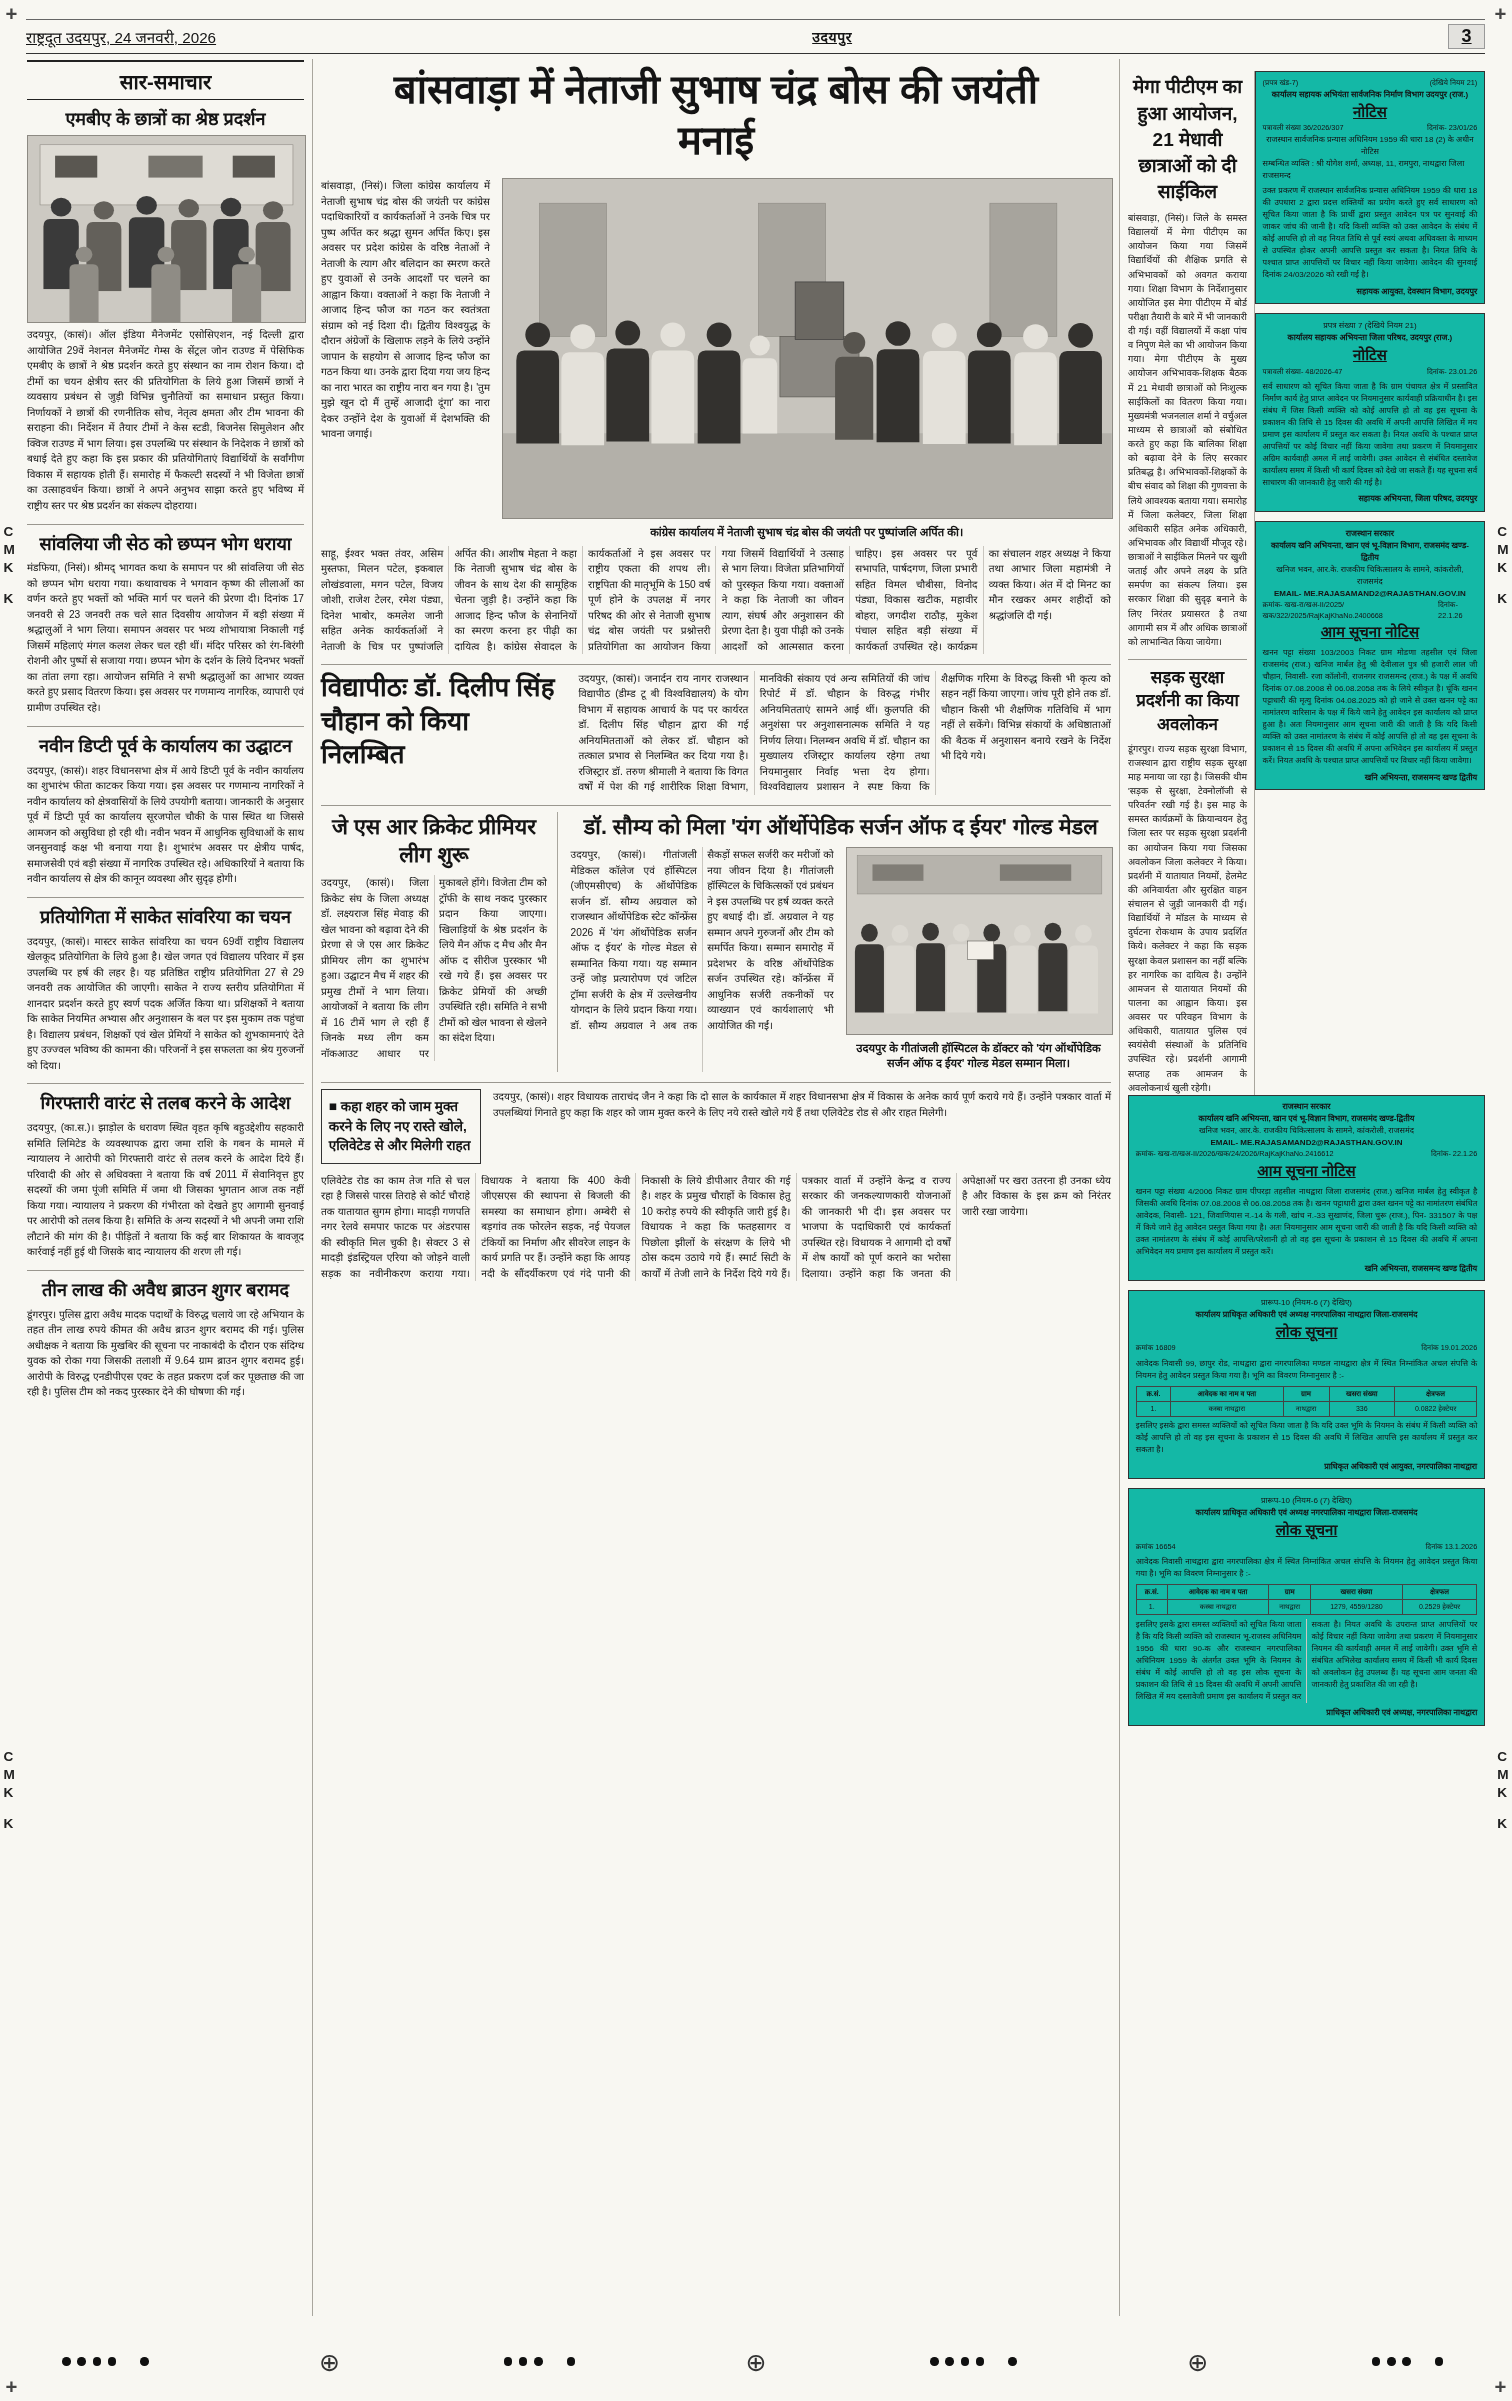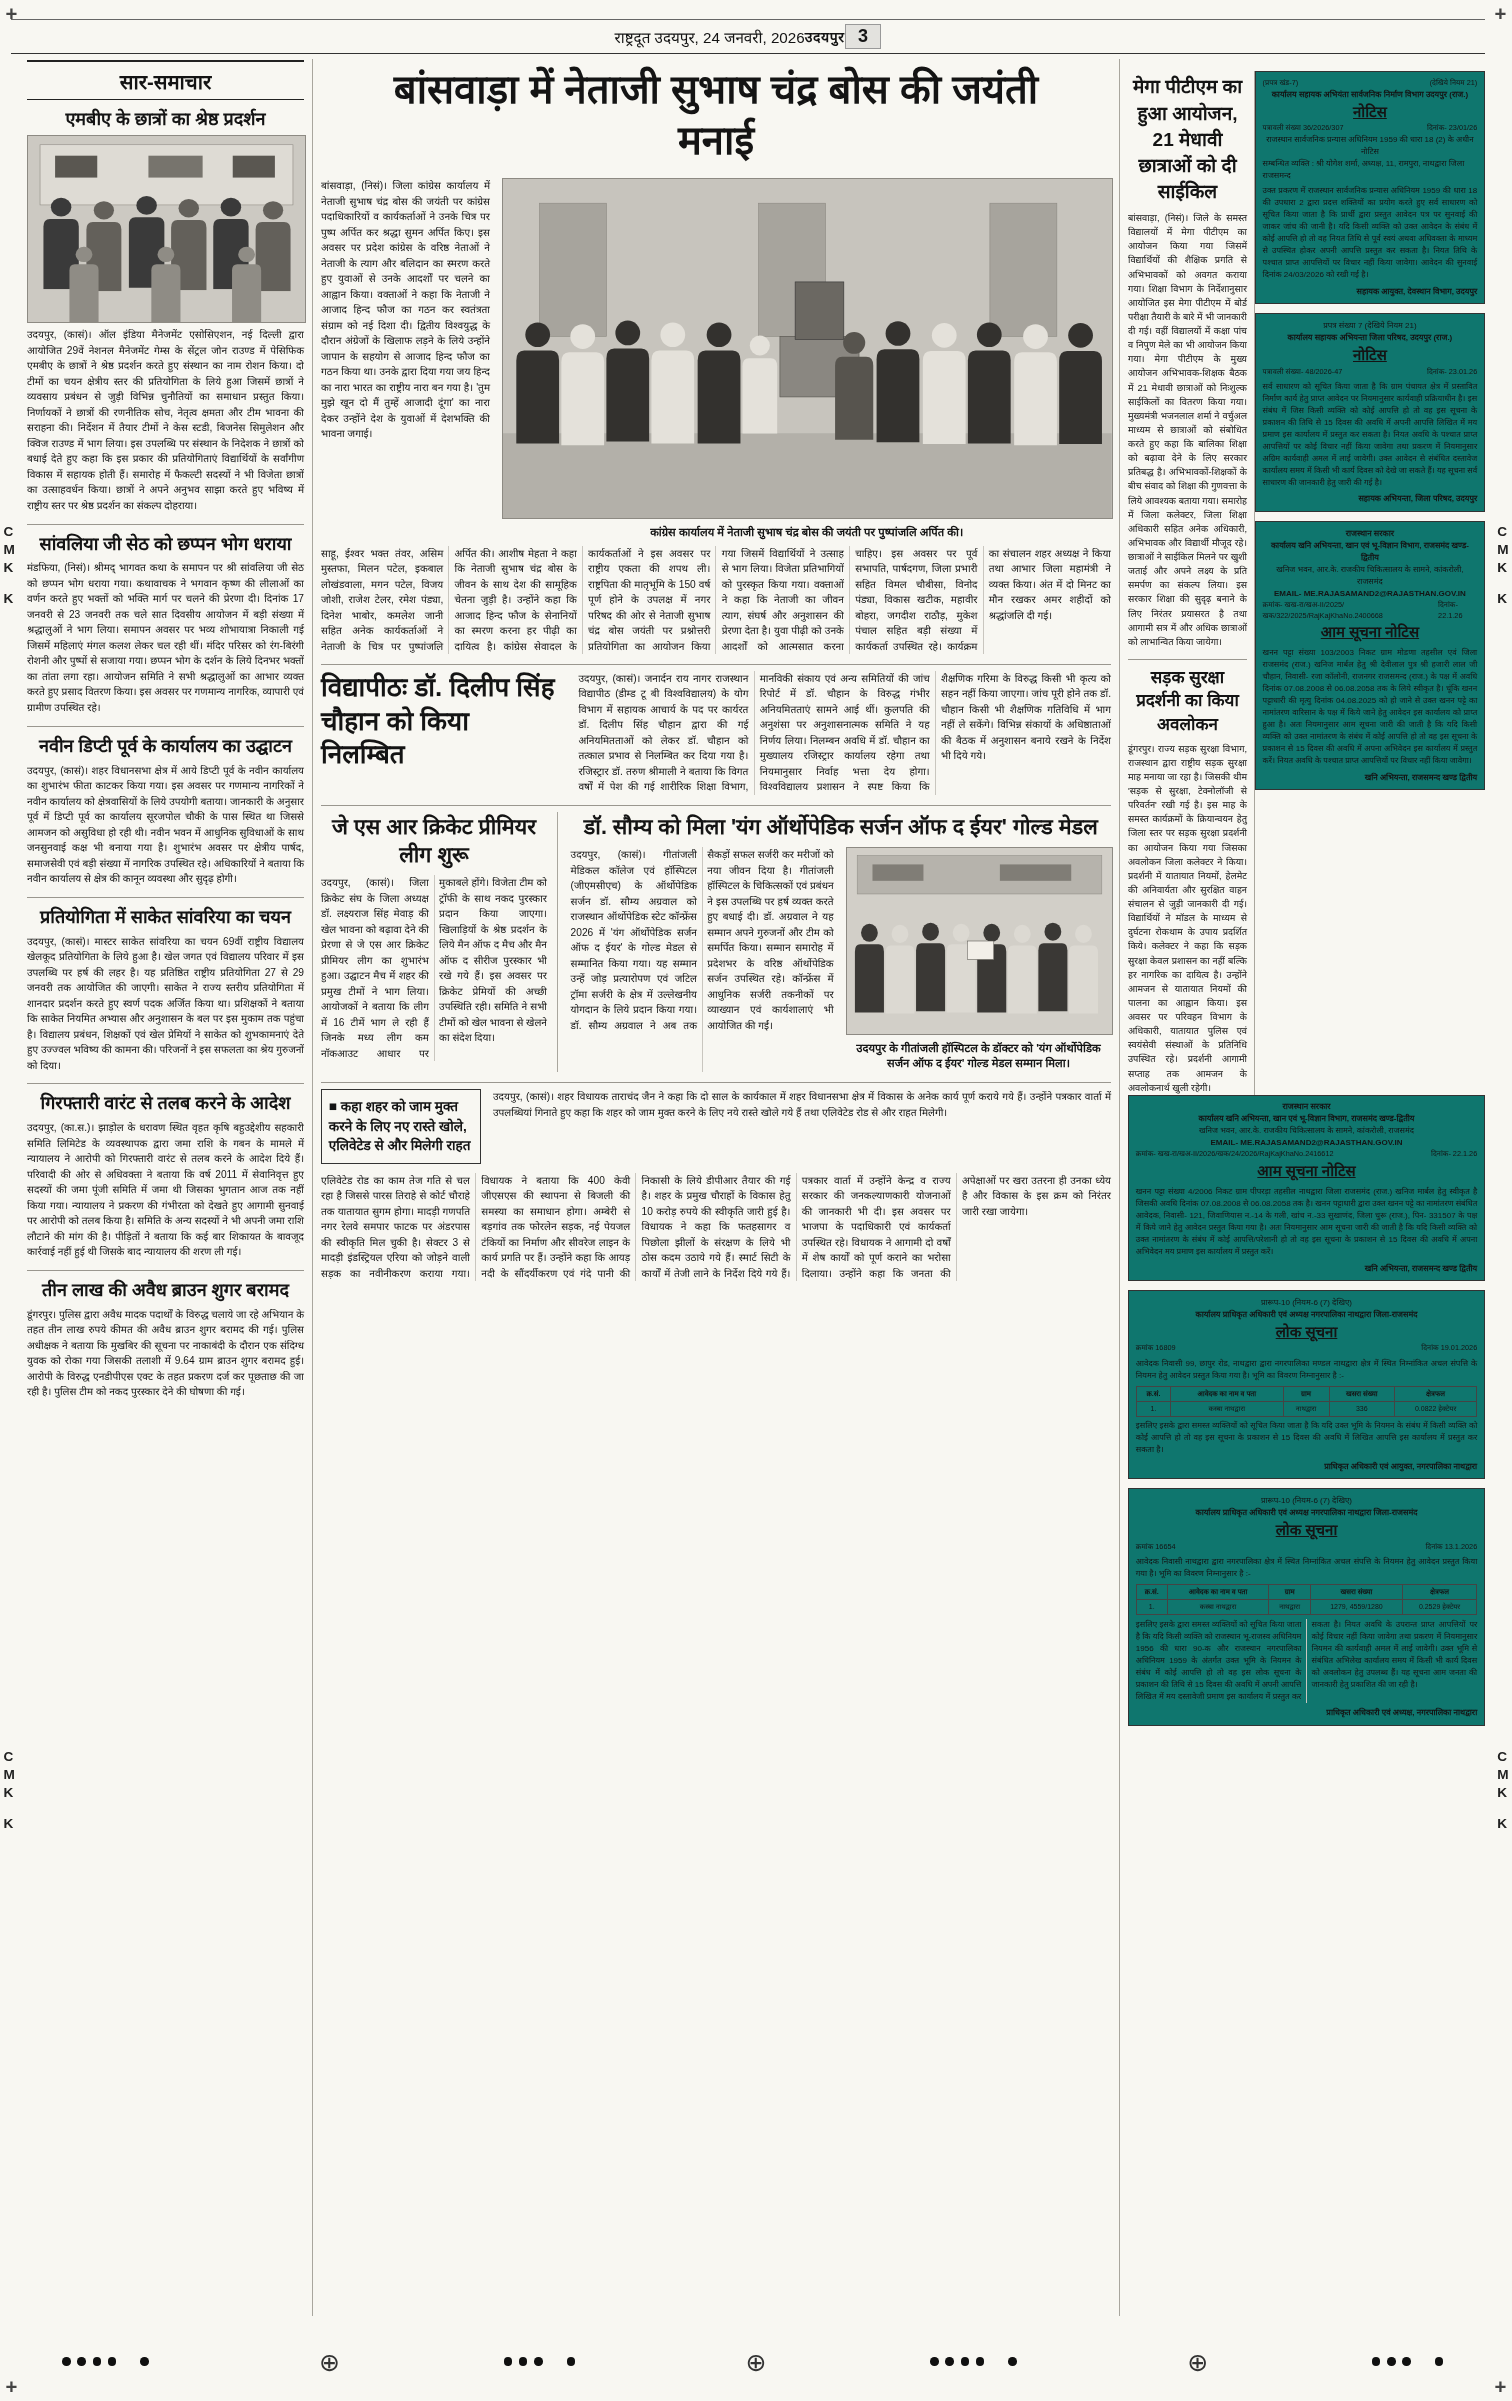--- a/index.html
+++ b/index.html
@@ -1,21 +1,21 @@
 <!DOCTYPE html>
 <html lang="hi" style="font-size:9px"><head>
 <meta charset="utf-8">
 <style>
   html,body{margin:0;padding:0;background:#8a8a8a;}
   .sheet{position:relative;width:1512px;height:2401px;background:#f8f7f2;color:#141414;
          font-family:"Liberation Sans","DejaVu Sans",sans-serif;overflow:hidden;}
   
-  .masthead{position:absolute;top:19px;left:11px;right:27px;height:33px;
+  .masthead{position:absolute;top:19px;left:26px;right:27px;height:33px;
             border-top:0.6px solid #666;border-bottom:1.1px solid #333;
-            display:flex;align-items:center;justify-content:center;font-size:15.2px;}
+            display:flex;align-items:center;justify-content:space-between;font-size:15.2px;text-decoration:underline;}
   .masthead .city{font-weight:bold;font-size:14px;letter-spacing:0.6px;}
   .pageno{background:#e3e2de;border:0.6px solid #999;padding:1.1px 12.4px;font-size:18px;font-weight:bold;}
   
   .content{position:absolute;top:59px;left:27px;right:27px;bottom:85px;display:flex;}
   .col{padding:0 8px;min-width:0;}
   .col+.col{border-left:0.6px solid #a9a69e;}
   .col-left{width:277px;flex:none;padding-left:0;}
   .col-center{width:790px;flex:none;}
   .col-right{flex:1;padding-right:0;}
   
@@ -36,21 +36,21 @@
   .rule{border-top:0.6px solid #9a978f;margin:10.2px 0 5.6px;}
   .rowflex{display:flex;gap:12.4px;}
   
   .photo{display:block;width:100%;background:#cfccc5;border:0.6px solid #8d8a83;}
   .ph-left{height:186px;}
   .ph-main{height:339px;}
   .ph-saumya{height:186px;}
   
   .kicker{border:1.1px solid #333;padding:6.8px;font-size:13.6px;font-weight:bold;line-height:1.45;width:144px;flex:none;}
   
-  .notice{border:1.1px solid #333;padding:5.6px 6.8px;font-size:8px;line-height:1.5;margin:0 0 9px;background:#0f766e;}
+  .notice{border:1.1px solid #333;padding:5.6px 6.8px;font-size:8px;line-height:1.5;margin:0 0 9px;background:#14b8a6;}
   .notice.light{border-width:0.6px;}
   .nb{text-align:justify;margin:3.4px 0 0;}
   .c{text-align:center;}
   .b{font-weight:bold;}
   .big{font-size:15px;text-decoration:underline;}
   .nrow{display:flex;justify-content:space-between;gap:4.5px;font-size:7.3px;}
   .sign{text-align:right;font-weight:bold;margin-top:4.5px;}
   .ntab{width:100%;border-collapse:collapse;font-size:7px;margin-top:4.5px;}
   .ntab th,.ntab td{border:0.6px solid #444;padding:1.7px 2.3px;text-align:center;}
   .rr{display:flex;gap:0;margin-top:12px;}

